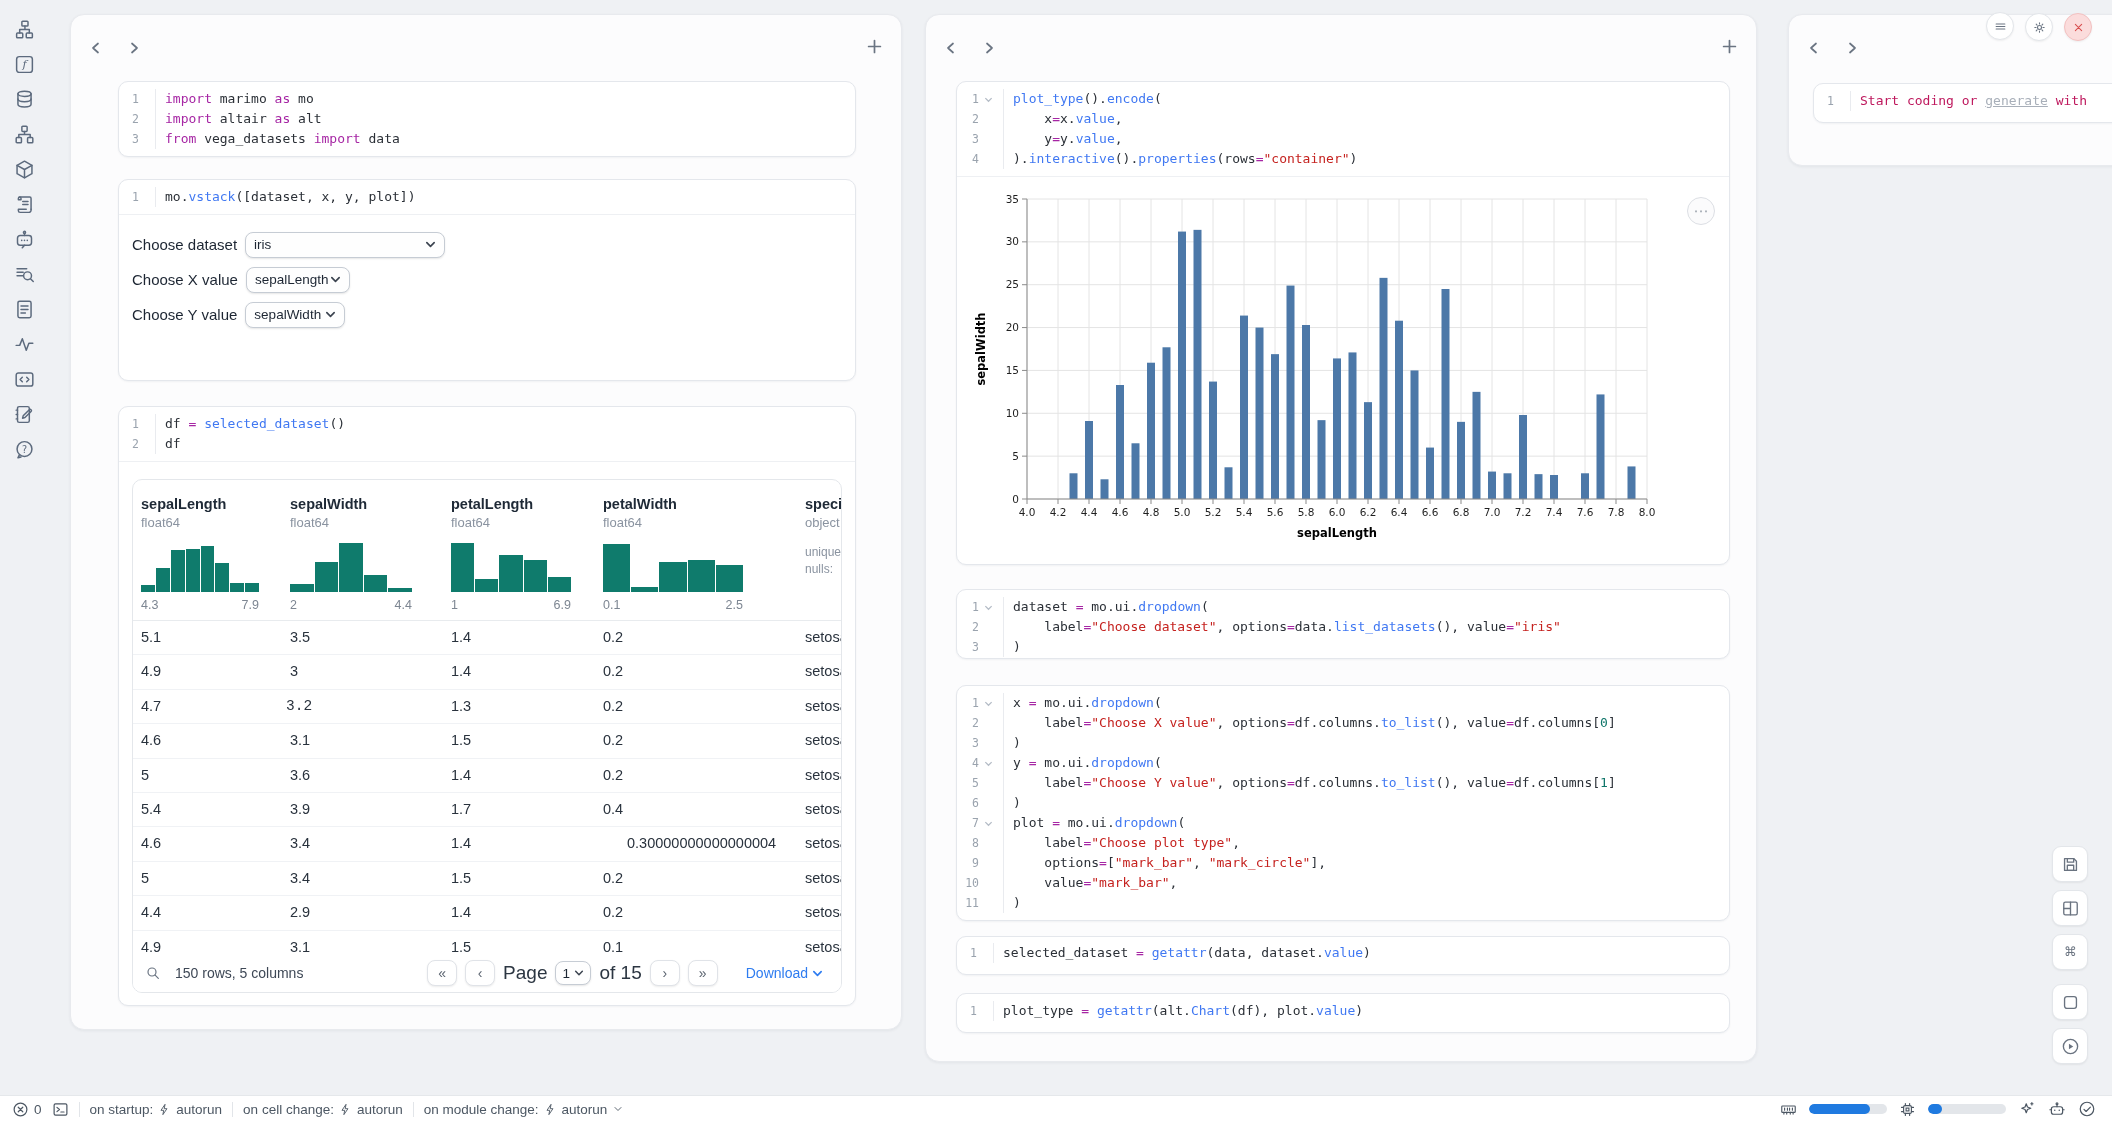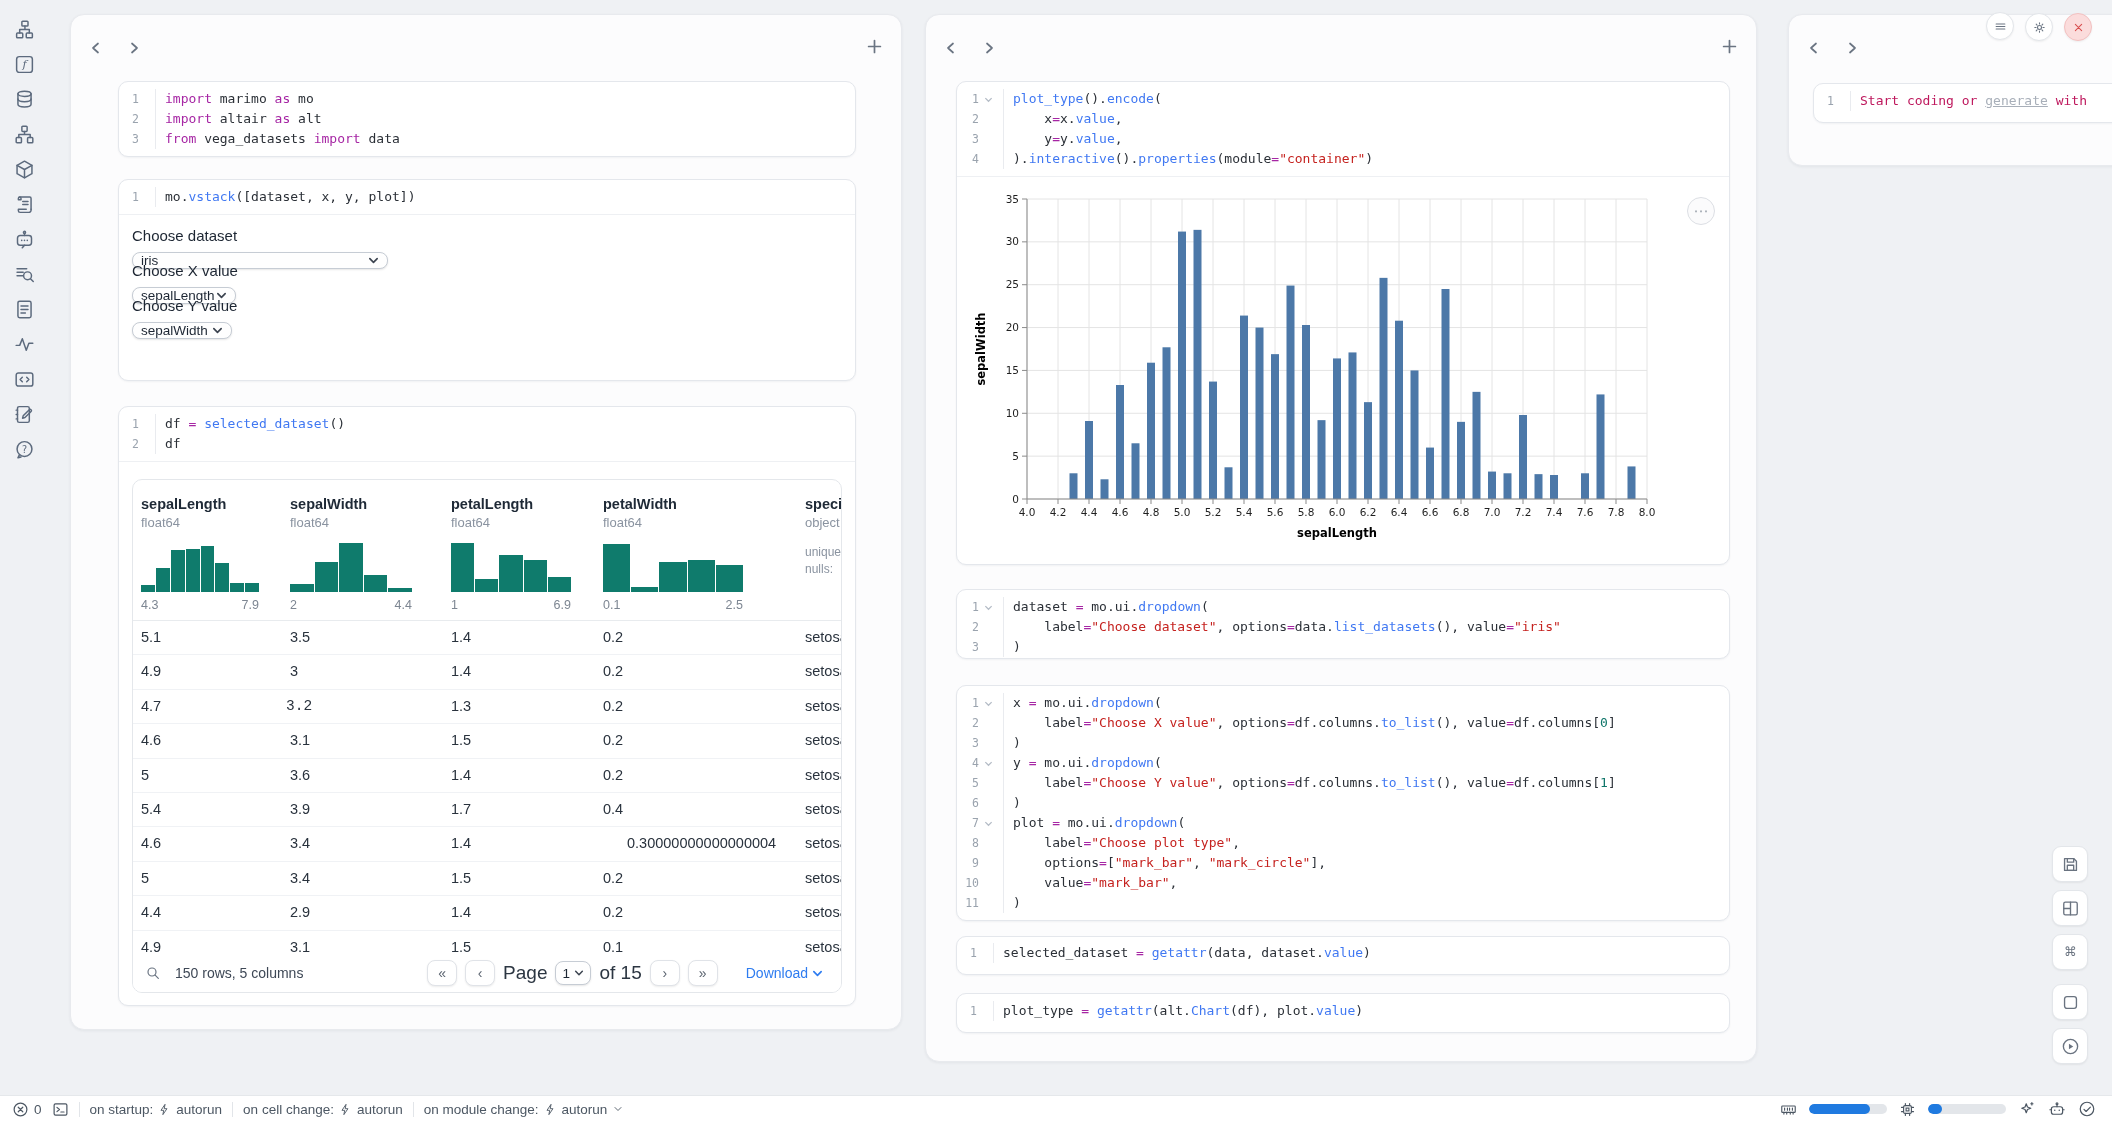--- a/index.html
+++ b/index.html
@@ -24,21 +24,21 @@
   .has-folds .crow .fold{width:18px;}
   .crow .code{border-left:1px solid #e9ebef;margin-left:6px;padding-left:9px;flex:1;}
   .tk-kw{color:#a626a4;} .tk-op{color:#a626a4;}
   .tk-fn{color:#4078f2;} .tk-st{color:#c5221f;}
   .tk-num{color:#0e7569;} .tk-pl{color:#2b3037;}
   .tk-ph{color:#be185d;} .tk-phu{color:#a8afb9;text-decoration:underline;}
   .divider{border-top:1px solid #eef0f3;}
 
   
   .controls{padding:12px 0 8px 13px;}
-  .ctrl-row{display:flex;gap:8px;height:35px;font-size:15px;color:#1d2633;flex-direction:column;}
+  .ctrl-row{display:flex;align-items:center;gap:8px;height:35px;font-size:15px;color:#1d2633;}
   .select{display:flex;align-items:center;justify-content:space-between;background:#fefefe;border:1px solid #c6ccd4;border-radius:8px;box-shadow:0 1px 2px rgba(0,0,0,.10);height:26px;padding:0 8px;font-size:13.5px;color:#1d2633;cursor:pointer;box-sizing:border-box;}
 
   
   .dftable{position:absolute;background:#fff;border:1px solid #e4e7eb;border-radius:10px;overflow:hidden;}
   .thead{position:relative;height:140px;border-bottom:1px solid #e8ebee;}
   .col{position:absolute;top:0;}
   .cname{font-weight:bold;font-size:14.5px;color:#1e2936;padding-top:16px;white-space:nowrap;}
   .cdtype{font-size:13px;color:#8a93a0;padding-top:3px;white-space:nowrap;}
   .cmeta{font-size:12px;color:#8a93a0;line-height:17px;margin-top:14px;white-space:nowrap;}
   .hist{display:flex;align-items:flex-end;gap:1px;height:52px;margin-top:10px;}
@@ -223,21 +223,21 @@
     </div>
 
     <div class="cell" style="left:47px;top:164px;width:736px;height:200px;">
       <div class="codebox">
           <div class="crow"><span class="ln">1</span><span class="fold"></span><span class="code"><span class="tk-pl">mo.</span><span class="tk-fn">vstack</span><span class="tk-pl">([dataset, x, y, plot])</span></span></div>
         </div>
       <div class="divider"></div>
       <div class="controls" id="controls">
           <div class="ctrl-row">
             <span>Choose dataset</span>
-            <div class="select" style="width: 256px;">
+            <div class="select" style="width: 200px;">
               <span>iris</span>
               <svg width="11" height="11" viewBox="0 0 12 12">
                 <path d="M2 4l4 4 4-4" fill="none" stroke="#3c4450" stroke-width="1.8" stroke-linecap="round" stroke-linejoin="round"></path>
               </svg>
             </div>
           </div>
           <div class="ctrl-row">
             <span>Choose X value</span>
             <div class="select" style="width: 104px;">
               <span>sepalLength</span>
@@ -467,21 +467,21 @@
         </svg>
     </button>
 
     <div class="cell" style="left:30px;top:66px;width:772px;height:482px;">
       <div class="codebox has-folds">
           <div class="crow"><span class="ln">1</span><span class="fold"><svg width="9" height="9" viewBox="0 0 10 10">
                 <path d="M1.5 3.5L5 7l3.5-3.5" fill="none" stroke="#b4bcc6" stroke-width="1.4"></path>
               </svg></span><span class="code"><span class="tk-fn">plot_type</span><span class="tk-pl">().</span><span class="tk-fn">encode</span><span class="tk-pl">(</span></span></div>
           <div class="crow"><span class="ln">2</span><span class="fold"></span><span class="code"><span class="tk-pl">    x</span><span class="tk-op">=</span><span class="tk-pl">x.</span><span class="tk-fn">value</span><span class="tk-pl">,</span></span></div>
           <div class="crow"><span class="ln">3</span><span class="fold"></span><span class="code"><span class="tk-pl">    y</span><span class="tk-op">=</span><span class="tk-pl">y.</span><span class="tk-fn">value</span><span class="tk-pl">,</span></span></div>
-          <div class="crow"><span class="ln">4</span><span class="fold"></span><span class="code"><span class="tk-pl">).</span><span class="tk-fn">interactive</span><span class="tk-pl">().</span><span class="tk-fn">properties</span><span class="tk-pl">(module</span><span class="tk-op">=</span><span class="tk-st">"container"</span><span class="tk-pl">)</span></span></div>
+          <div class="crow"><span class="ln">4</span><span class="fold"></span><span class="code"><span class="tk-pl">).</span><span class="tk-fn">interactive</span><span class="tk-pl">().</span><span class="tk-fn">properties</span><span class="tk-pl">(rows</span><span class="tk-op">=</span><span class="tk-st">"container"</span><span class="tk-pl">)</span></span></div>
         </div>
       <div class="divider"></div>
       <div class="chartwrap">
         <svg id="chart-svg" width="712" height="360" style="display:block;margin:8px 0 0 14px;" font-family="DejaVu Sans, sans-serif">
             <line x1="56" x2="56" y1="14" y2="314" stroke="#e4e4e4" stroke-width="1"></line>
             <line x1="87.00000000000003" x2="87.00000000000003" y1="14" y2="314" stroke="#e4e4e4" stroke-width="1"></line>
             <line x1="118.00000000000006" x2="118.00000000000006" y1="14" y2="314" stroke="#e4e4e4" stroke-width="1"></line>
             <line x1="148.99999999999994" x2="148.99999999999994" y1="14" y2="314" stroke="#e4e4e4" stroke-width="1"></line>
             <line x1="179.99999999999997" x2="179.99999999999997" y1="14" y2="314" stroke="#e4e4e4" stroke-width="1"></line>
             <line x1="211" x2="211" y1="14" y2="314" stroke="#e4e4e4" stroke-width="1"></line>

